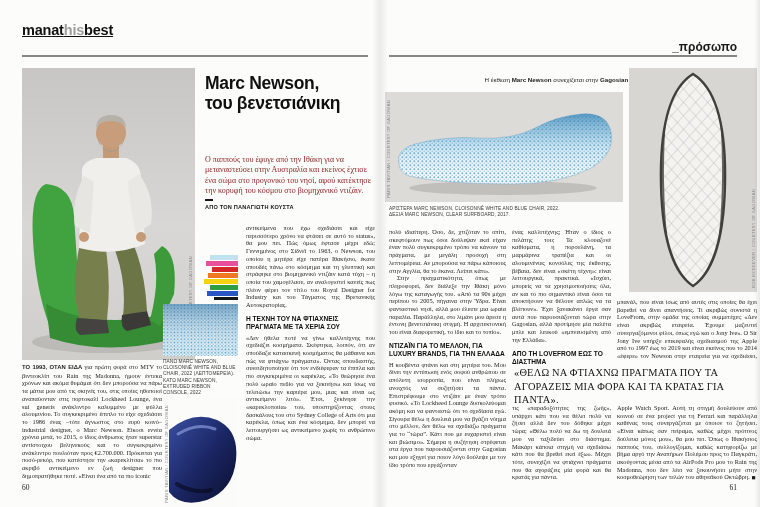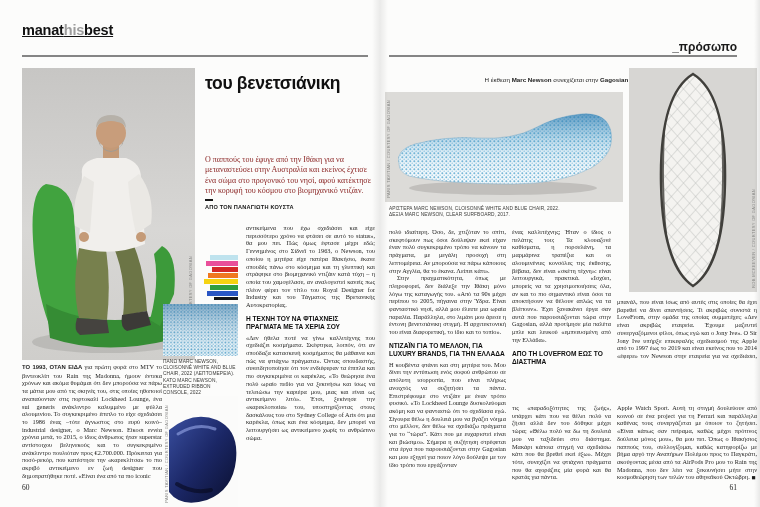--- a/index.html
+++ b/index.html
@@ -105,20 +105,21 @@
 
       <rect x="81" y="76" width="16" height="14" fill="#c49a77"></rect>
       <circle cx="89" cy="65" r="15" fill="#c89d7b"></circle>
       <path d="M74 61 Q74 47 89 47 Q104 47 104 61 Q103 54 89 53 Q75 54 74 61 Z" fill="#b6b1a9"></path>
       <path d="M76 71 Q80 84 89 84 Q98 84 102 71 Q101 81 89 83 Q77 81 76 71 Z" fill="#a19b92"></path>
     </svg>
     <div class="vcredit" style="right:2px;bottom:6px;">PARIS TAVITIAN / COURTESY OF GAGOSIAN</div>
   </div>
 
   <h1 class="title">
+    <span style="display:block">Marc Newson,</span>
     <span style="display:block">του βενετσιάνικη</span>
   </h1>
 
   <p class="intro">Ο παππούς του έφυγε από την Ιθάκη για να μεταναστεύσει στην Αυστραλία και εκείνος έχτισε ένα σώμα στο προγονικό του νησί, αφού κατέκτησε την κορυφή του κόσμου στο βιομηχανικό ντιζάιν.</p>
   <div class="intro-dash"></div>
   <div class="byline">ΑΠΟ ΤΟΝ ΠΑΝΑΓΙΩΤΗ ΚΟΥΣΤΑ</div>
 
   <div class="img-box" style="left:200px;top:254px;width:38px;height:46px;">
     <svg viewBox="0 0 38 46" width="38" height="46">
       <rect width="38" height="46" fill="#fcfcfb"></rect>
@@ -251,20 +252,21 @@
   <div class="colB1 body-serif">
     <p>ένας καλλιτέχνης; Ήταν ο ίδιος ο πελάτης του; Τα κλουαζονέ καθίσματα, η πορσελάνη, τα μαρμάρινα τραπέζια και οι αλουμινένιες κονσόλες της έκθεσης, βέβαια, δεν είναι «σκέτη τέχνη»: είναι λειτουργικά, πρακτικά. «Ισχύει, μπορείς να τα χρησιμοποιήσεις όλα, αν και το πιο σημαντικό είναι όσοι τα αποκτήσουν να θέλουν απλώς να τα βλέπουν». Έχει ξανακάνει έργα σαν αυτά που παρουσιάζονται τώρα στην Gagosian, αλλά προτίμησε μία παλέτα μπλε και λευκού «εμπνευσμένη από την Ελλάδα».</p>
     <div class="subhead">ΑΠΟ ΤΗ LOVEFROM ΕΩΣ ΤΟ ΔΙΑΣΤΗΜΑ</div>
 
   </div>
 
   <div class="colC1 body-serif">
     <p>μπανάλ, που είναι ίσως από αυτές στις οποίες θα έχει βαρεθεί να δίνει απαντήσεις. Τι ακριβώς συνιστά η LoveFrom, στην ομάδα της οποίας συμμετέχει; «Δεν είναι ακριβώς εταιρεία. Έχουμε μαζευτεί συνεργαζόμενοι φίλοι, όπως εγώ και ο Jony Ive». Ο Sir Jony Ive υπήρξε επικεφαλής σχεδιασμού της Apple από το 1997 έως το 2019 και είναι εκείνος που το 2014 «έφερε» τον Newson στην εταιρεία για να σχεδιάσει, μεταξύ άλλων, το εμβληματικό</p>
   </div>
 
+  <p class="pull-quote">«ΘΕΛΩ ΝΑ ΦΤΙΑΧΝΩ ΠΡΑΓΜΑΤΑ ΠΟΥ ΤΑ ΑΓΟΡΑΖΕΙΣ ΜΙΑ ΦΟΡΑ ΚΑΙ ΤΑ ΚΡΑΤΑΣ ΓΙΑ ΠΑΝΤΑ».</p>
 
   <div class="colB2 body-serif">
     <p>τις «παραδοξότητες της ζωής», υπάρχει κάτι που να θέλει πολύ να ζήσει αλλά δεν του δόθηκε μέχρι τώρα; «Θέλω πολύ να δω τη δουλειά μου να ταξιδεύει στο διάστημα. Μακάρι κάποια στιγμή να σχεδιάσω κάτι που θα βρεθεί εκεί έξω». Μέχρι τότε, συνεχίζει να φτιάχνει πράγματα που θα αγοράζεις μία φορά και θα κρατάς για πάντα.</p>
   </div>
 
   <div class="colC2 body-serif">
     <p><span>Apple Watch Sport. Αυτή τη στιγμή δουλεύουν από κοινού σε ένα project για τη Ferrari και παράλληλα καθένας τους συνεργάζεται με όποιον το ζητήσει. «Είναι κάπως σαν πείραμα, καθώς μέχρι πρότινος δούλευα μόνος μου», θα μου πει. Όπως ο Ιθακήσιος παππούς του, συλλογίζομαι, καθώς κατηφορίζω με βήμα αργό την Αναπήρων Πολέμου προς το Παγκράτι, ακούγοντας μέσα από τα AirPods Pro μου το Rain της Madonna, που δεν λέει να ξεκουνήσει μήτε στην κοσμοθεώρηση των τελών του αθηναϊκού Οκτώβρη.</span> <span class="end-mark">◼</span></p>
   </div>
 
   <div class="pagenum" style="right:23px;text-align:right;">61</div>

